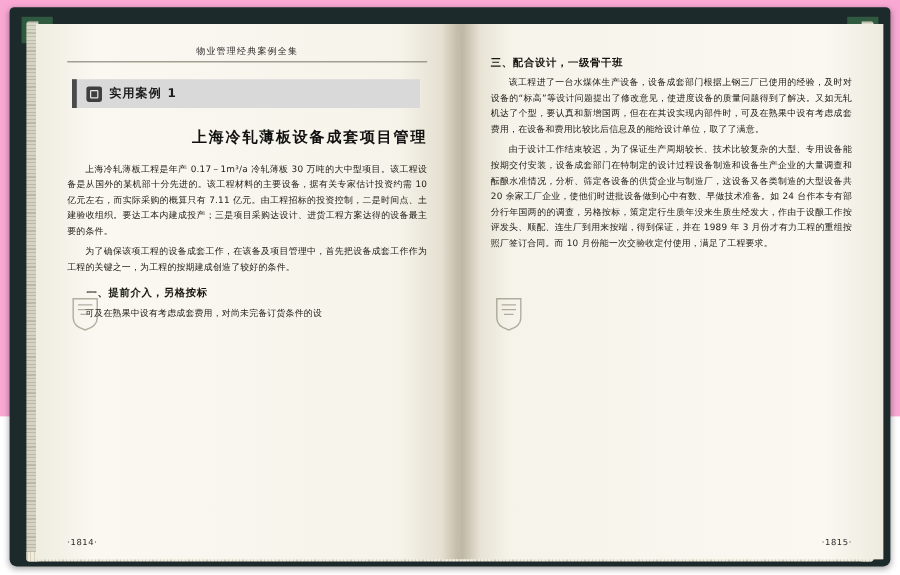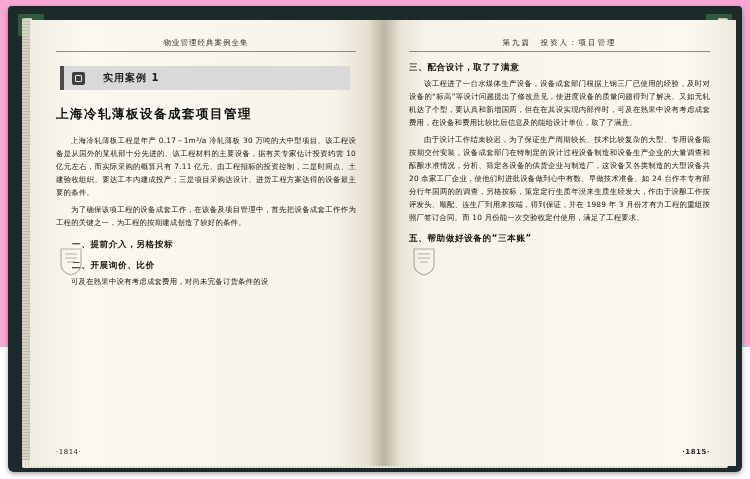--- a/index.html
+++ b/index.html
@@ -95,21 +95,21 @@
     border-bottom: 1px solid #8d8a7d;
     margin-bottom: 10px;
   }
   .running-head.right-head {
     letter-spacing: 2px;
   }
   
   .case-badge {
     display: flex;
     align-items: center;
-    gap: 18px;
+    gap: 6px;
     background: #d9d9d9;
     border-left: 4px solid #4a4a4a;
     padding: 5px 8px;
     margin: 14px 6px 0 4px;
   }
   .badge-mark {
     width: 13px;
     height: 13px;
     background: #3f3f3f;
     border-radius: 2px;
@@ -128,21 +128,21 @@
     box-sizing: border-box;
   }
   .case-badge-text {
     font-family: "DejaVu Sans", sans-serif;
     font-size: 10px;
     font-weight: bold;
     color: #1c1c1c;
     letter-spacing: 1px;
   }
   .case-title {
-    text-align: left;
+    text-align: right;
     font-family: "DejaVu Sans", sans-serif;
     font-size: 12.5px;
     font-weight: bold;
     color: #111;
     letter-spacing: 1.5px;
     margin: 16px 0 12px 0;
   }
   .sect-title {
     font-family: "DejaVu Sans", sans-serif;
     font-size: 8.6px;
@@ -177,21 +177,21 @@
   .emblem svg { display: block; }
   .folio {
     position: absolute;
     bottom: 10px;
     font-family: "DejaVu Sans", sans-serif;
     font-size: 7px;
     color: #2b2b2b;
     letter-spacing: 0.5px;
   }
   .folio.l { left: 26px; }
-  .folio.r { right: 26px; font-weight: bold; }
+  .folio.r { right: 26px; }
   
   .edge-lines {
     position: absolute;
     top: 12px;
     width: 10px;
     height: 450px;
     background: repeating-linear-gradient(180deg, #cfc9b6 0px, #cfc9b6 1px, #eae5d6 1px, #eae5d6 3px);
     opacity: 0.9;
   }
   .edge-lines.left { left: 14px; border-radius: 2px 0 0 2px; }
@@ -229,36 +229,33 @@
           <span class="case-badge-text">实用案例 1</span>
         </div>
 
         <div class="case-title">上海冷轧薄板设备成套项目管理</div>
 
         <p class="para">上海冷轧薄板工程是年产 0.17－1m³/a 冷轧薄板 30 万吨的大中型项目。该工程设备是从国外的某机部十分先进的。该工程材料的主要设备，据有关专家估计投资约需 10 亿元左右，而实际采购的概算只有 7.11 亿元。由工程招标的投资控制，二是时间点、土建验收组织。要达工本内建成投产；三是项目采购达设计、进货工程方案达得的设备最主要的条件。</p>
         <p class="para">为了确保该项工程的设备成套工作，在该备及项目管理中，首先把设备成套工作作为工程的关键之一，为工程的按期建成创造了较好的条件。</p>
 
         <div class="sect-title">一、提前介入，另格按标</div>
 
-        <div class="sect-title">二、开展询价、比价</div>
         <p class="para">可及在熟果中设有考虑成套费用，对尚未完备订货条件的设</p>
 
         <div class="folio l">·1814·</div>
       </div>
 
       <div class="page right">
-        <div class="running-head right-head">第九篇　投资人：项目管理</div>
-
-
-        <div class="sect-title rt">三、配合设计，取了了满意</div>
+
+
+        <div class="sect-title rt">三、配合设计，一级骨干班</div>
         <p class="para">该工程进了一台水煤体生产设备，设备成套部门根据上钢三厂已使用的经验，及时对设备的“标高”等设计问题提出了修改意见，使进度设备的质量问题得到了解决。又如无轧机达了个型，要认真和新增国两，但在在其设实现内部件时，可及在熟果中设有考虑成套费用，在设备和费用比较比后信息及的能给设计单位，取了了满意。</p>
 
         <p class="para">由于设计工作结束较迟，为了保证生产周期较长、技术比较复杂的大型、专用设备能按期交付安装，设备成套部门在特制定的设计过程设备制造和设备生产企业的大量调查和酝酿水准情况，分析、筛定各设备的供货企业与制造厂，这设备又各类制造的大型设备共 20 余家工厂企业，使他们时进批设备做到心中有数、早做技术准备。如 24 台作本专有部分行年国两的的调查，另格按标，策定定行生质年没来生质生经发大，作由于设酿工作按评发头、顺配、连生厂到用来按端，得到保证，并在 1989 年 3 月份才有力工程的重组按照厂签订合同。而 10 月份能一次交验收定付使用，满足了工程要求。</p>
 
-        <div class="sect-title rt">五、帮助做好设备的“三本账”</div>
 
         <div class="folio r">·1815·</div>
       </div>
 
       <div class="gutter"></div>
 
       <div class="emblem l">
         <svg width="22" height="28" viewBox="0 0 22 28">
           <path d="M1 1 H21 V17 Q21 24 11 27 Q1 24 1 17 Z" fill="none" stroke="#6e6a56" stroke-width="1.2"></path>
           <path d="M5 6 H17 M5 10 H17 M7 14 H15" stroke="#6e6a56" stroke-width="1"></path>

